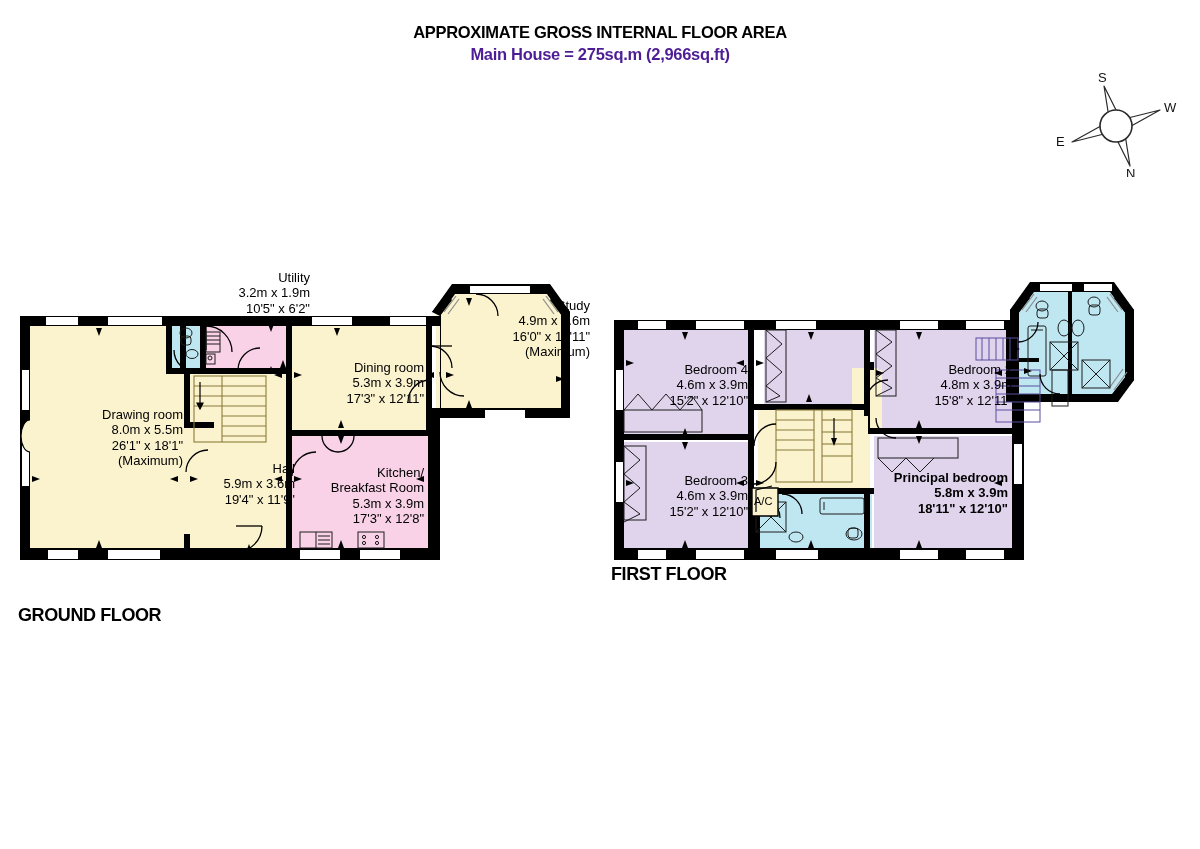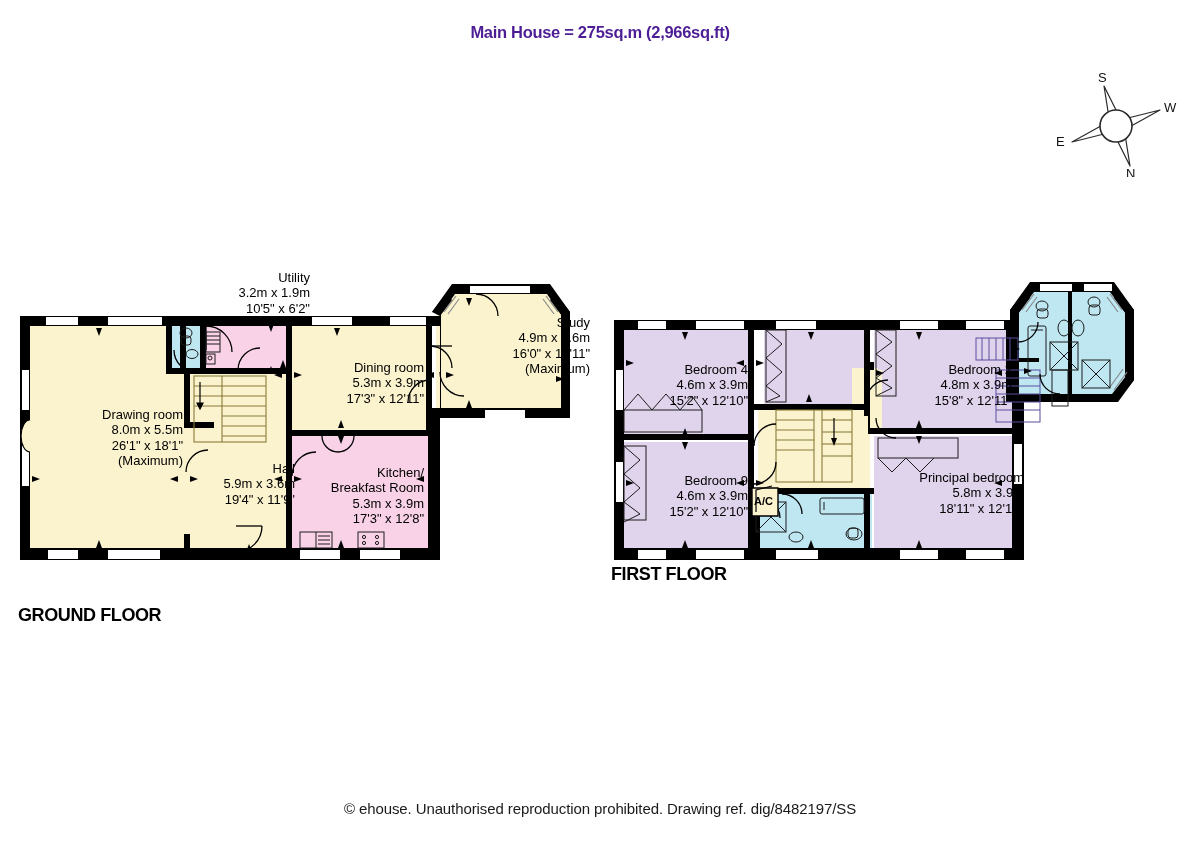--- a/index.html
+++ b/index.html
@@ -99,30 +99,31 @@
     white-space: nowrap;
     pointer-events: none;
   }
   .rlabel .nm { display:block; }
   .rlabel .dm { display:block; }
   .rlabel .di { display:block; }
   .rlabel .mx { display:block; }
   .tiny {
     position: absolute;
     font-size: 11px;
-    font-weight: bold;
+    font-weight: normal;
     color: #000;
   }
 </style>
 </head>
 <body>
 
 <div class="stage">
 
   <div class="header">
+    <div class="sub1">APPROXIMATE GROSS INTERNAL FLOOR AREA</div>
     <div class="sub2">Main House = 275sq.m (2,966sq.ft)</div>
   </div>
 
   <div class="compass">
     <svg width="130" height="115" viewBox="0 0 130 115">
 
       <g fill="#ffffff" stroke="#2a2a2a" stroke-width="1.2" stroke-linejoin="round">
 
         <path d="M52,24 L70,60 L58,62 Z"></path>
 
@@ -345,21 +346,21 @@
       <span class="di">17'3" x 12'11"</span>
     </div>
 
     <div class="rlabel" style="left:296px; top:215px; width:128px;">
       <span class="nm">Kitchen/</span>
       <span class="nm">Breakfast Room</span>
       <span class="dm">5.3m x 3.9m</span>
       <span class="di">17'3" x 12'8"</span>
     </div>
 
-    <div class="rlabel" style="left:440px; top:65px; width:124px;padding-left:26px;">
+    <div class="rlabel" style="left:440px; top:48px; width:124px;padding-left:26px;">
       <span class="nm">Study</span>
       <span class="dm">4.9m x 4.6m</span>
       <span class="di">16'0" x 14'11"</span>
       <span class="mx">(Maximum)</span>
     </div>
   </div>
 
   <div class="plan" id="first-plan">
     <svg width="600" height="310" viewBox="0 0 600 310">
 
@@ -596,39 +597,38 @@
     </svg>
 
     
     <div class="rlabel" style="left:26px; top:112px; width:122px;">
       <span class="nm">Bedroom 4</span>
       <span class="dm">4.6m x 3.9m</span>
       <span class="di">15'2" x 12'10"</span>
     </div>
 
     <div class="rlabel" style="left:26px; top:223px; width:122px;">
-      <span class="nm">Bedroom 9</span>
+      <span class="nm">Bedroom 3</span>
       <span class="dm">4.6m x 3.9m</span>
       <span class="di">15'2" x 12'10"</span>
     </div>
 
 
     <div class="rlabel" style="left:290px; top:112px; width:122px;">
       <span class="nm">Bedroom 2</span>
       <span class="dm">4.8m x 3.9m</span>
       <span class="di">15'8" x 12'11"</span>
     </div>
 
-    <div class="rlabel" style="left:284px; top:220px; width:140px;">
+    <div class="rlabel" style="left:268px; top:220px; width:140px;font-weight:bold;">
       <span class="nm">Principal bedroom</span>
       <span class="dm">5.8m x 3.9m</span>
       <span class="di">18'11" x 12'10"</span>
     </div>
 
     <div class="tiny" style="left:154px; top:245px;">A/C</div>
   </div>
 
   <div class="floor-label" id="gf-label">GROUND FLOOR</div>
   <div class="floor-label" id="ff-label">FIRST FLOOR</div>
 
-  <div class="footer">© ehouse. Unauthorised reproduction prohibited. Drawing ref. dig/8482197/SS</div>
 
 </div>
 
 </body></html>

